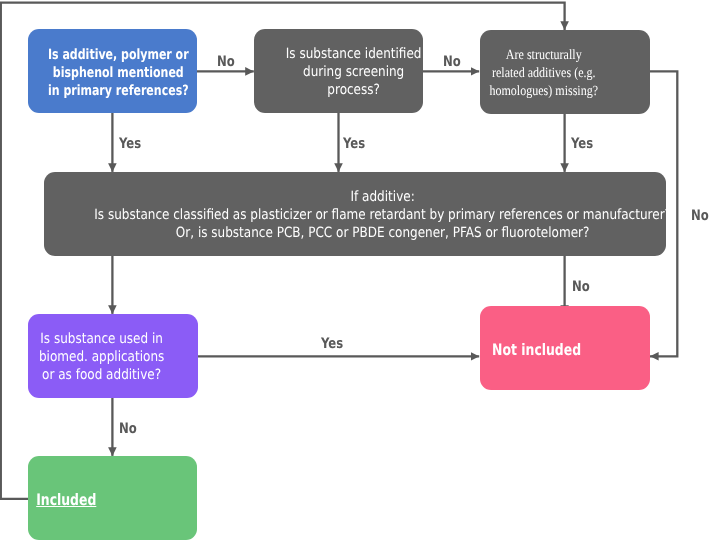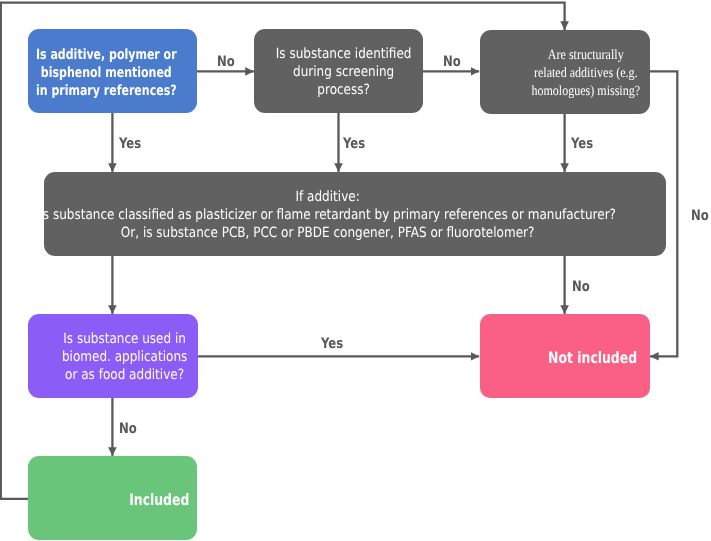--- a/index.html
+++ b/index.html
@@ -4,36 +4,36 @@
 <title>Substance inclusion decision flowchart</title>
 <style>
   html,body{margin:0;padding:0;background:#ffffff;}
   body{width:711px;height:541px;overflow:hidden;
        font-family:"DejaVu Sans",sans-serif;
        -webkit-font-smoothing:antialiased;
        text-rendering:geometricPrecision;}
   #canvas{position:relative;width:711px;height:541px;background:#ffffff;overflow:hidden;}
   svg.edges{position:absolute;left:0;top:0;width:711px;height:541px;}
   .node{position:absolute;border-radius:11px;display:flex;align-items:center;
-        justify-content:flex-end;text-align:center;color:#ffffff;box-sizing:border-box;}
+        justify-content:flex-start;text-align:center;color:#ffffff;box-sizing:border-box;}
   .node .txt{display:block;white-space:nowrap;font-size:14.13px;line-height:18px;
              position:relative;top:1px;transform:scaleX(0.8516);}
   .node.bold .txt{font-weight:bold;font-size:14.13px;top:2px;transform:scaleX(0.779);}
   .node.result .txt{font-weight:bold;font-size:15.8px;top:2px;transform:scaleX(0.786);}
   .lbl{position:absolute;font-size:14.3px;font-weight:bold;color:#595959;
        white-space:nowrap;line-height:14px;transform:scaleX(0.815);transform-origin:left center;}
 
   
   #n-q1{left:28px;  top:29px;  width:169px; height:84px; background:#4a7bcc;}
-  #n-q2{left:254px; top:29px;  width:169px; height:84px; background:#616161;}
+  #n-q2{left:254px; top:29px;  width:169px; height:84px; background:#616161;padding-left:20px;}
   #n-q3{left:479.6px; top:30px; width:170px; height:84px; background:#616161;font-family:Liberation Serif, serif;}
   #n-q4{left:44px;  top:172px; width:622px; height:84px; background:#616161;}
   #n-q5{left:28px;  top:314px; width:170px; height:84px; background:#8b5cf6;}
-  #n-not-included{left:479.6px; top:314px; width:170px; height:84px; background:#fa5f85;border-radius:10px;}
-  #n-included{left:28px; top:456px; width:169px; height:84px; background:#69c579;}
+  #n-not-included{left:479.6px; top:306px; width:170px; height:84px; background:#fa5f85;}
+  #n-included{left:28px; top:456px; width:169px; height:84px; background:#69c579;text-decoration:underline;}
 
   
   #l-q1-no{left:216.5px; top:55.4px;}
   #l-q2-no{left:442.5px; top:55.4px;}
   #l-q1-yes{left:118.5px; top:137.4px;}
   #l-q2-yes{left:343px;   top:137.4px;}
   #l-q3-yes{left:570.5px; top:137.4px;}
   #l-q4-yes{left:320.5px; top:336.8px;}
   #l-q4-no{left:572px;    top:280px;}
   #l-q5-no{left:119px;    top:421.8px;}

